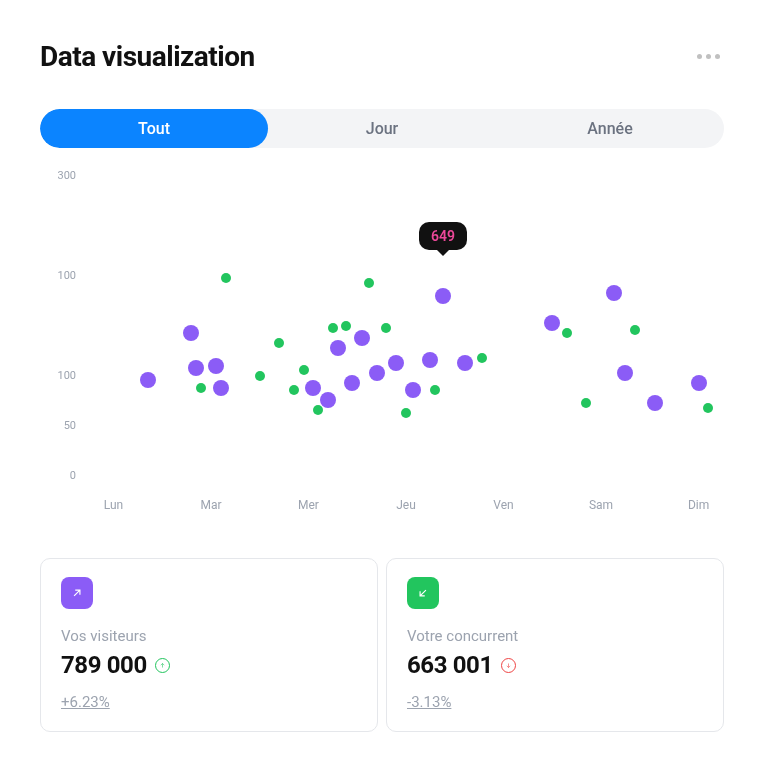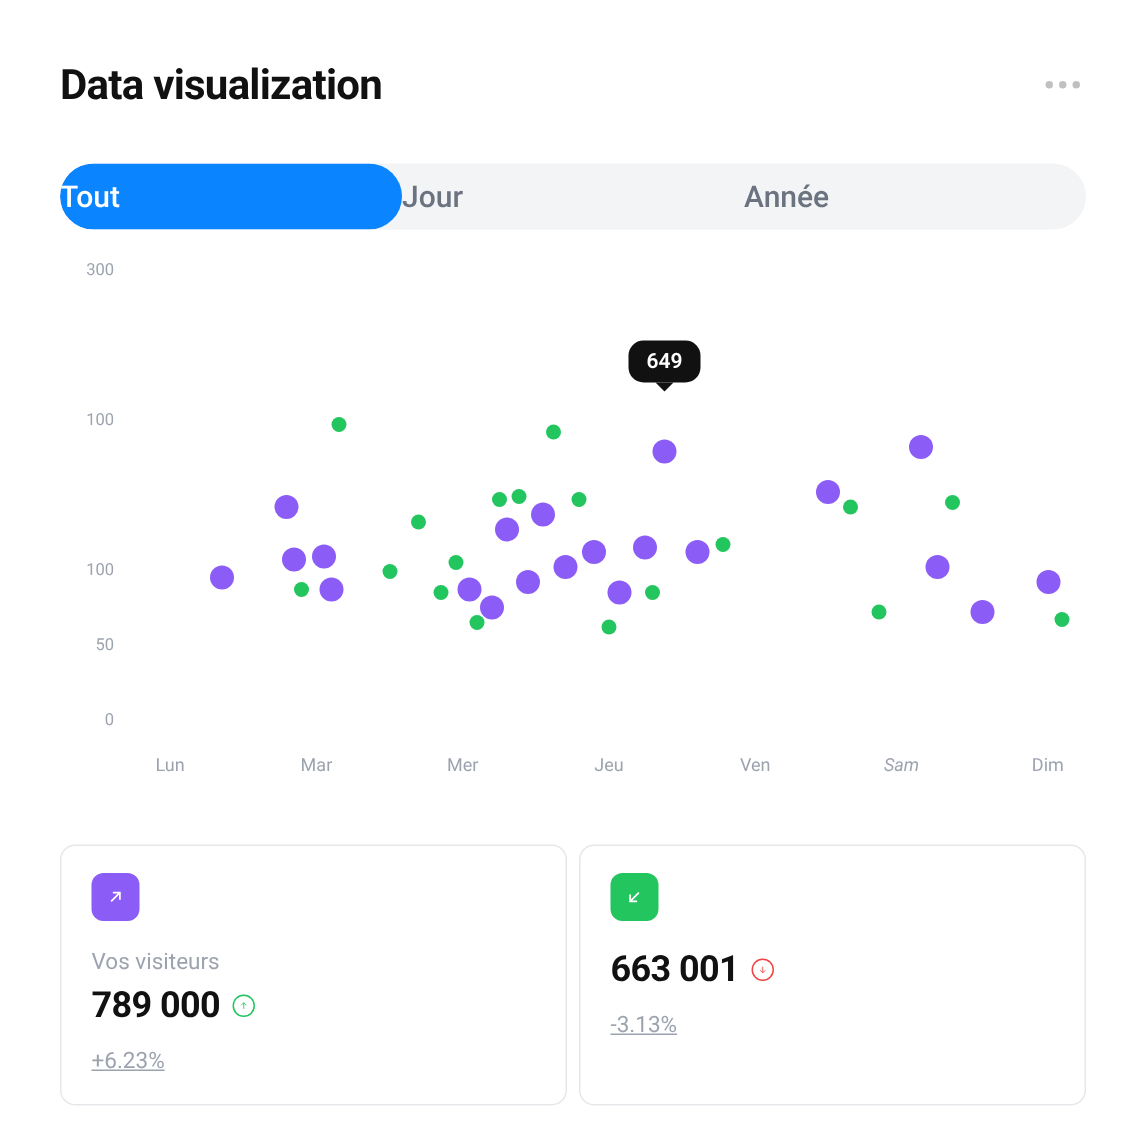--- a/index.html
+++ b/index.html
@@ -4,32 +4,32 @@
 <style>
   * { box-sizing: border-box; margin: 0; padding: 0; }
   html, body { width: 764px; height: 764px; background: #fff; font-family: -apple-system, BlinkMacSystemFont, "Segoe UI", Roboto, Helvetica, Arial, sans-serif; color: #111; }
   .page { padding: 40px; }
   .header { display: flex; justify-content: space-between; align-items: center; margin-bottom: 36px; gap: 40px; }
   .title { font-size: 28px; font-weight: 700; letter-spacing: -0.5px; }
   .more { display: flex; gap: 4px; cursor: pointer; padding: 4px; }
   .more span { width: 5px; height: 5px; border-radius: 50%; background: #c0c0c0; }
 
   .seg { display: flex; background: #f3f4f6; border-radius: 999px; padding: 0; overflow: hidden; }
-  .seg-item { flex: 1; text-align: left; padding: 10px 0; font-size: 20px; color: #6b7280; cursor: pointer; font-weight: 500; }
+  .seg-item { flex: 1; text-align: center; padding: 10px 0; font-size: 16px; color: #6b7280; cursor: pointer; font-weight: 500; }
   .seg-item.active { background: #0b84ff; color: #fff; border-radius: 999px; }
 
   .chart-wrap { position: relative; margin-top: 40px; height: 340px; }
   .y-axis { position: absolute; left: 0; top: 0; bottom: 40px; width: 40px; }
   .y-tick { position: absolute; right: 4px; transform: translateY(-50%); font-size: 11px; color: #9ca3af; }
   .plot { position: absolute; left: 48px; right: 0; top: 0; bottom: 40px; }
   .x-axis { position: absolute; left: 48px; right: 0; bottom: 0; height: 30px; }
   .x-tick { position: absolute; transform: translateX(-50%); font-size: 12px; color: #9ca3af; }
   .dot { position: absolute; border-radius: 50%; transform: translate(-50%, 50%); }
 
-  .tooltip { position: absolute; transform: translate(-50%, -100%); background: #111; color: #ffffff; font-size: 14px; font-weight: 600; padding: 6px 12px; border-radius: 10px; white-space: nowrap; }
+  .tooltip { position: absolute; transform: translate(-50%, -100%); background: #111; color: #ec4899; font-size: 14px; font-weight: 600; padding: 6px 12px; border-radius: 10px; white-space: nowrap; }
   .tooltip::after { content: ""; position: absolute; left: 50%; top: 100%; transform: translateX(-50%); border: 6px solid transparent; border-top-color: #111; }
 
   .cards { display: flex; gap: 8px; margin-top: 30px; }
   .card { flex: 1; border: 1px solid #e5e7eb; border-radius: 10px; padding: 18px 20px 20px; }
   .badge { width: 32px; height: 32px; border-radius: 8px; display: flex; align-items: center; justify-content: center; margin-bottom: 18px; }
   .badge svg { width: 14px; height: 14px; stroke: #fff; stroke-width: 2; fill: none; }
   .badge-purple { background: #8b5cf6; }
   .badge-green  { background: #22c55e; }
   .card-label { font-size: 15px; color: #9ca3af; margin-bottom: 6px; }
   .card-value-row { display: flex; align-items: center; gap: 8px; margin-bottom: 14px; }
@@ -111,21 +111,21 @@
         <div class="dot" style="width: 10px; height: 10px; background: rgb(34, 197, 94); left: 78.3667%; bottom: 28.3333%;"></div>
         <div class="dot" style="width: 10px; height: 10px; background: rgb(34, 197, 94); left: 86.0333%; bottom: 52.6667%;"></div>
         <div class="dot" style="width: 10px; height: 10px; background: rgb(34, 197, 94); left: 97.5333%; bottom: 26.6667%;"></div>
       </div>
     <div class="x-axis" id="x-axis">
         <div class="x-tick" style="left: 4%;">Lun</div>
         <div class="x-tick" style="left: 19.3333%;">Mar</div>
         <div class="x-tick" style="left: 34.6667%;">Mer</div>
         <div class="x-tick" style="left: 50%;">Jeu</div>
         <div class="x-tick" style="left: 65.3333%;">Ven</div>
-        <div class="x-tick" style="left: 80.6667%; font-style: italic;">Sam</div>
+        <div class="x-tick" style="left: 80.6667%;">Sam</div>
         <div class="x-tick" style="left: 96%;">Dim</div>
       </div>
   </div>
 
   <div class="cards">
     <div class="card">
       <div class="badge badge-purple">
         <svg viewBox="0 0 24 24">
             <path d="M7 17 L17 7 M9 7 H17 V15"></path>
           </svg>
@@ -141,20 +141,21 @@
       </div>
       <div class="card-delta">+6.23%</div>
     </div>
 
     <div class="card">
       <div class="badge badge-green">
         <svg viewBox="0 0 24 24">
             <path d="M17 7 L7 17 M15 17 H7 V9"></path>
           </svg>
       </div>
+      <div class="card-label">Votre concurrent</div>
       <div class="card-value-row">
         <div class="card-value">663 001</div>
         <div class="ind ind-down">
           <svg viewBox="0 0 24 24">
               <path d="M12 5 V19 M6 13 L12 19 L18 13"></path>
             </svg>
         </div>
       </div>
       <div class="card-delta">-3.13%</div>
     </div>

